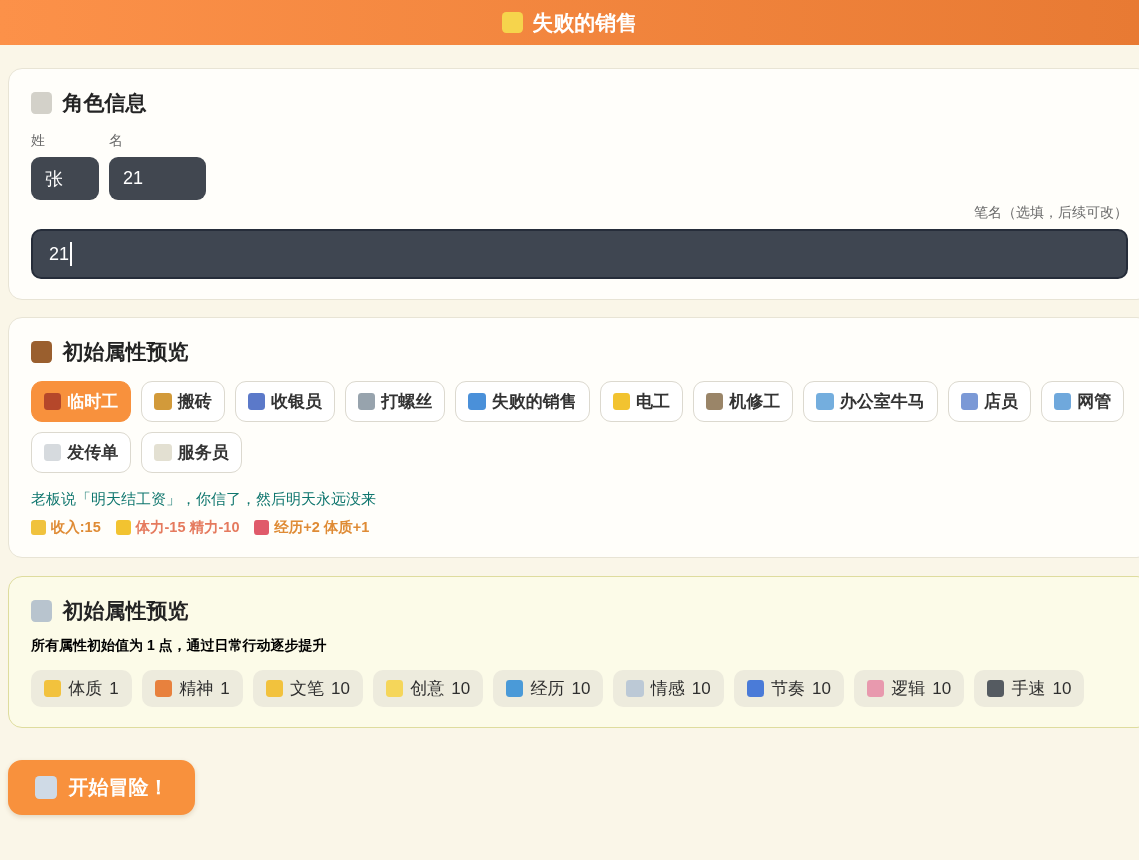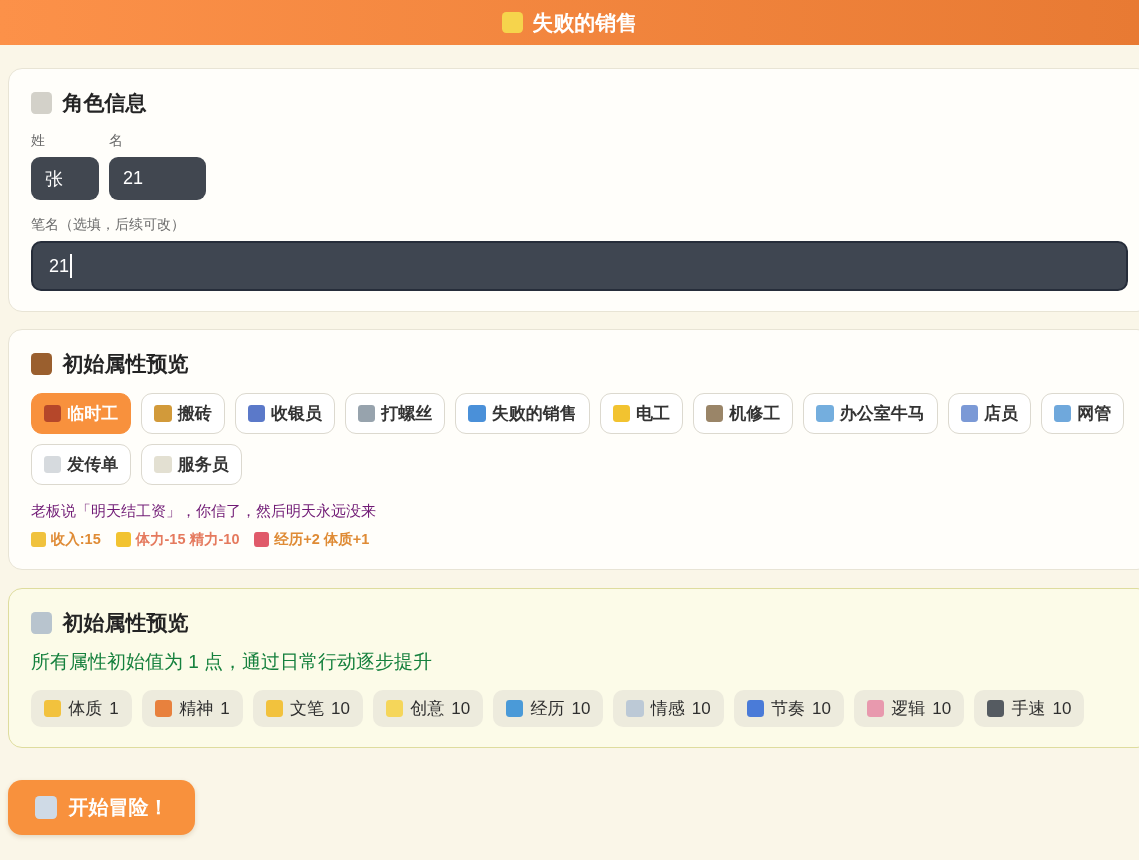--- a/index.html
+++ b/index.html
@@ -43,41 +43,41 @@
     color:#fff; font-size:18px; padding:0 14px; font-family:inherit; outline:none;
   }
   .w-s { width:68px; } .w-m { width:97px; }
   .gender-row { display:flex; gap:8px; }
   .gender-btn {
     height:43px; display:flex; align-items:center; gap:7px; padding:0 13px;
     border-radius:11px; border:1px solid #e0ddd2; background:#fff;
     font-size:18px; color:#2e2e2e; font-family:inherit; cursor:pointer;
   }
   .gender-btn.selected { background:#f8913d; border-color:#f8913d; color:#fff; font-weight:600; }
-  .pen-label { margin-top:16px; margin-bottom:0; }
+  .pen-label { margin-top:4px; margin-bottom:0;text-align:right; }
   .pen-input {
     margin-top:7px; height:50px; background:#3f4651;
     border:2px solid #262d3a; border-radius:10px;
     display:flex; align-items:center; padding:0 16px;
     font-size:18px; color:#fff;
   }
   .caret { width:2px; height:24px; background:#fff; margin-left:1px; }
   .chips { display:flex; flex-wrap:wrap; gap:10px; margin-top:15px; }
   .chip {
     height:41px; display:flex; align-items:center; gap:6px; padding:0 12px;
     background:#fff; border:1px solid #dcd9cf; border-radius:11px;
     font-size:17px; font-weight:600; color:#333; font-family:inherit; cursor:pointer;
   }
   .chip.selected { background:#f8913d; border-color:#f8913d; color:#fff; }
-  .job-desc { margin-top:17px; font-size:15px; color:#701a75; }
+  .job-desc { margin-top:17px; font-size:15px; color:#0f766e; }
   .effects { margin-top:9px; display:flex; align-items:center; gap:15px; font-size:14.5px; font-weight:600; }
   .effect { display:flex; align-items:center; gap:5px; }
   .fx-orange { color:#df8b35; }
   .fx-salmon { color:#e57a5e; }
-  .attr-sub { margin-top:12px; font-size:19px; color:#15803d; }
+  .attr-sub { margin-top:12px; font-size:14px; color:#000000;font-weight:bold; }
   .attr-chips { display:flex; flex-wrap:wrap; gap:10px; margin-top:15px; }
   .attr-chip {
     height:37px; display:flex; align-items:center; gap:7px; padding:0 13px;
     background:#edebdd; border-radius:10px; font-size:17px; color:#2e2e2e;
   }
   .start-btn {
     margin-top:32px; display:inline-flex; align-items:center; gap:11px;
     height:55px; padding:0 27px;
     background:#f8913d; border:none; border-radius:14px;
     color:#fff; font-size:20px; font-weight:700; font-family:inherit; cursor:pointer;

